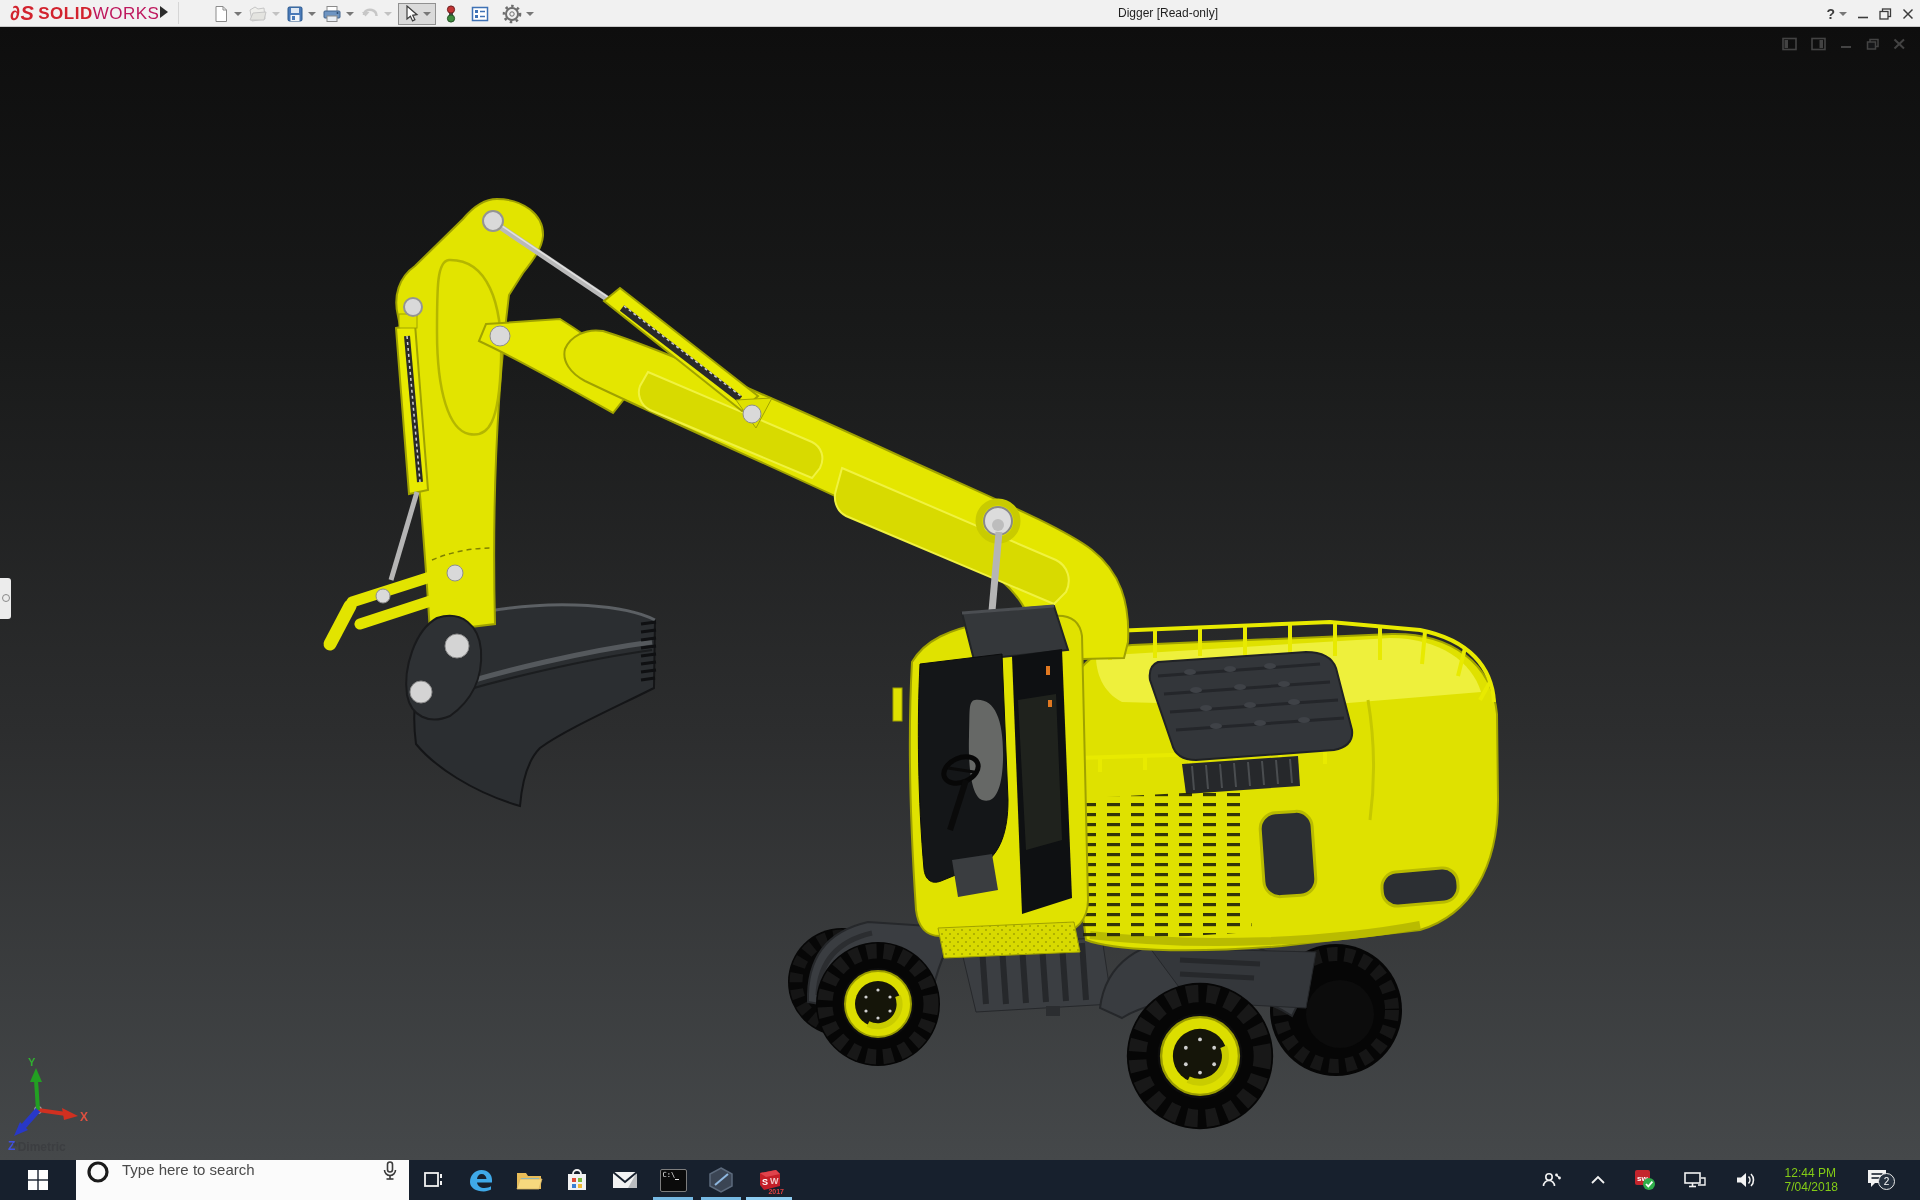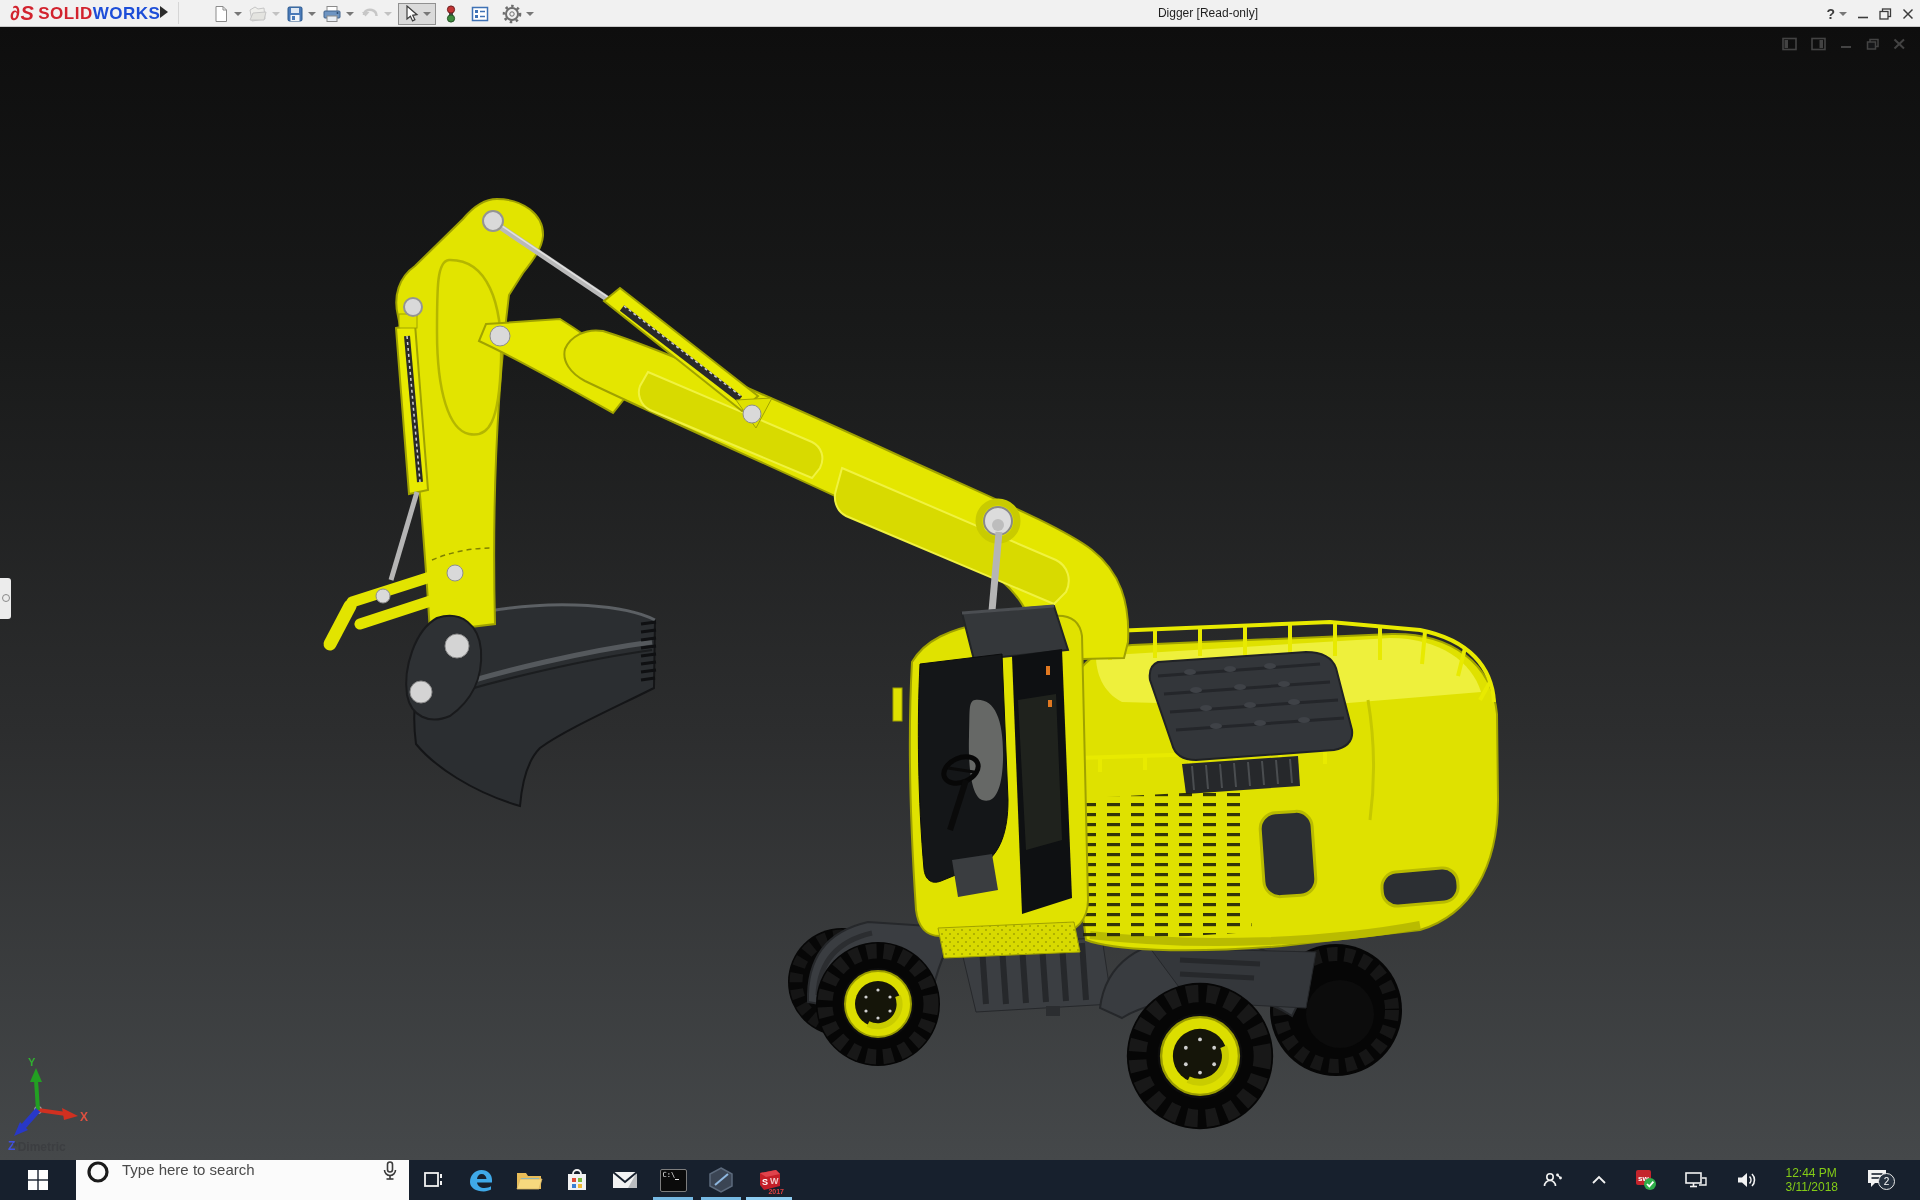--- a/index.html
+++ b/index.html
@@ -4,33 +4,33 @@
 <style>
   html,body{margin:0;padding:0;width:1920px;height:1200px;overflow:hidden;
     font-family:"Liberation Sans","DejaVu Sans",sans-serif;background:#000;}
   
   .titlebar{position:absolute;top:0;left:0;width:1920px;height:27px;background:#f1f1f1;
     border-bottom:1px solid #c9c9c9;box-sizing:border-box;}
   .logo{position:absolute;left:10px;top:3px;height:21px;display:flex;align-items:center;
     font-size:17px;letter-spacing:.5px;color:#d2232e;white-space:nowrap;}
   .logo .mark{font-style:italic;font-weight:bold;font-size:20px;margin-right:4px;}
   .logo .solid{font-weight:bold;}
-  .logo .works{font-weight:bold;color:#1d4ed8;}
+  .logo .works{font-weight:normal;color:#be185d;}
   .menu-expand{position:absolute;left:160px;top:6px;width:0;height:0;
     border-top:6px solid transparent;border-bottom:6px solid transparent;border-left:8px solid #2b2b2b;}
   .tb-sep{position:absolute;left:178px;top:2px;width:1px;height:22px;background:#d6d6d6;}
   .tools{position:absolute;left:212px;top:0;height:27px;display:flex;align-items:center;}
   .tool{display:flex;align-items:center;margin-right:6px;}
   .tool svg{display:block;}
   .dd{width:0;height:0;border-left:4px solid transparent;border-right:4px solid transparent;
     border-top:4px solid #777;margin-left:4px;}
   .dd.dis{border-top-color:#c2c2c2;}
   .sel-box{display:flex;align-items:center;background:#dadada;border:1px solid #919191;
     padding:1px 4px;margin-right:8px;}
-  .win-title{position:absolute;left:1078px;top:6px;width:180px;text-align:right;
+  .win-title{position:absolute;left:1078px;top:6px;width:180px;text-align:center;
     font-size:12px;color:#1f1f1f;}
   .tb-right{position:absolute;right:6px;top:0;height:27px;display:flex;align-items:center;gap:10px;}
   .help-q{font-size:14px;font-weight:bold;color:#3c3c3c;}
   
   .viewport{position:absolute;top:27px;left:0;width:1920px;height:1133px;
     background:linear-gradient(180deg,#0e0e0e 0%,#191a1a 28%,#2c2d2e 62%,#45484a 100%);}
   .vp-controls{position:absolute;top:10px;right:14px;display:flex;gap:13px;align-items:center;opacity:.85;}
   .fm-tab{position:absolute;left:0;top:551px;width:11px;height:41px;background:#ececec;
     border-radius:0 3px 3px 0;}
   .fm-tab .dot{position:absolute;left:2px;top:16px;width:6px;height:6px;border:1px solid #8a8a8a;
@@ -571,21 +571,21 @@
       <line x1="9.5" y1="13" x2="9.5" y2="16" stroke="#f2f2f2" stroke-width="1.6"></line>
       <path d="M 18,8 L 22,8 L 22,15 L 15,15" fill="none" stroke="#f2f2f2" stroke-width="1.4"></path>
     </svg>
     <svg width="24" height="20">
       <polygon points="3,7.5 7,7.5 12,3 12,17 7,12.5 3,12.5" fill="#f2f2f2"></polygon>
       <path d="M 14.5,6.5 a 5 5 0 0 1 0 7" fill="none" stroke="#f2f2f2" stroke-width="1.6"></path>
       <path d="M 17,4 a 8.5 8.5 0 0 1 0 12" fill="none" stroke="#f2f2f2" stroke-width="1.6"></path>
     </svg>
     <div class="clock">
       <div>12:44 PM</div>
-      <div>3/11/2018</div>
+      <div>7/04/2018</div>
     </div>
     <div style="position:relative;width:32px;height:28px;">
       <svg width="24" height="24">
         <path d="M 3,4 L 21,4 L 21,17 L 10,17 L 6,21 L 6,17 L 3,17 Z" fill="#f2f2f2"></path>
         <line x1="6.5" y1="8" x2="17.5" y2="8" stroke="#17202d" stroke-width="1.6"></line>
         <line x1="6.5" y1="12" x2="17.5" y2="12" stroke="#17202d" stroke-width="1.6"></line>
       </svg>
       <div class="badge">2</div>
     </div>
   </div>

